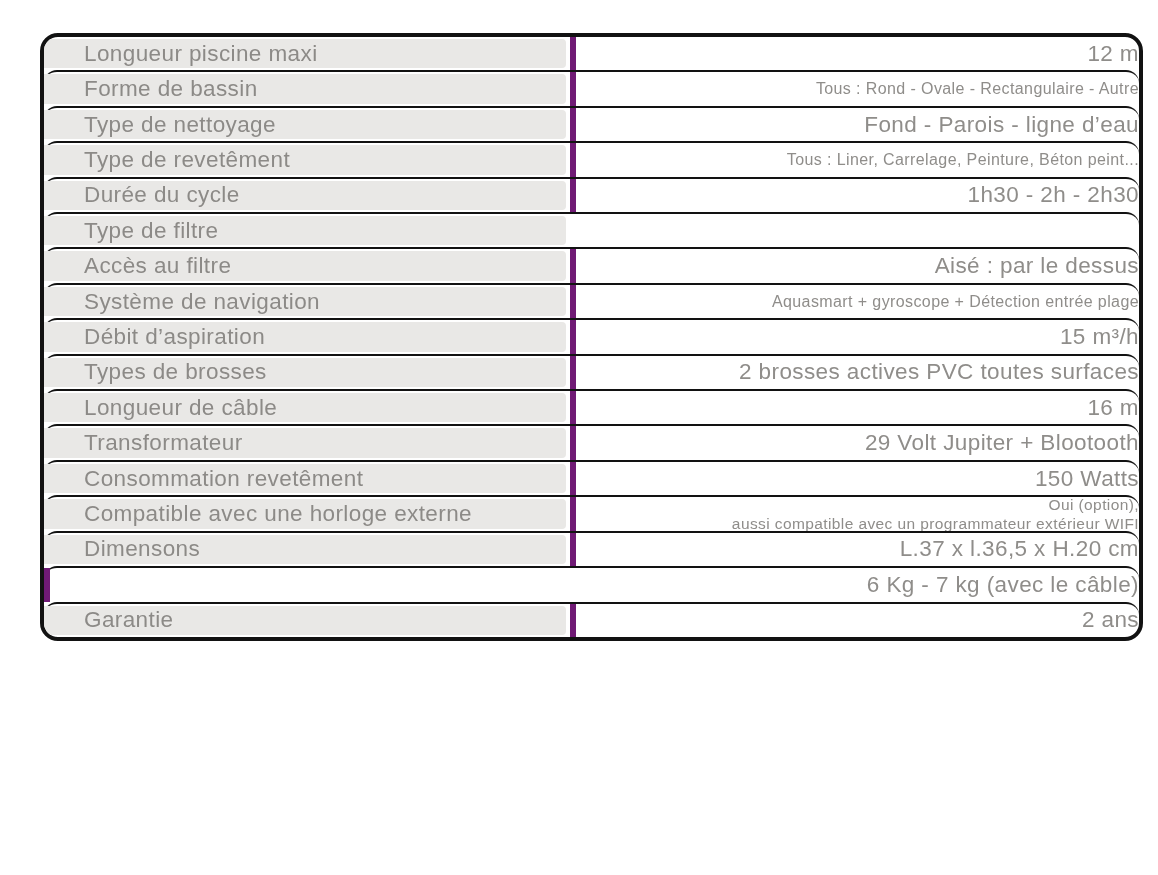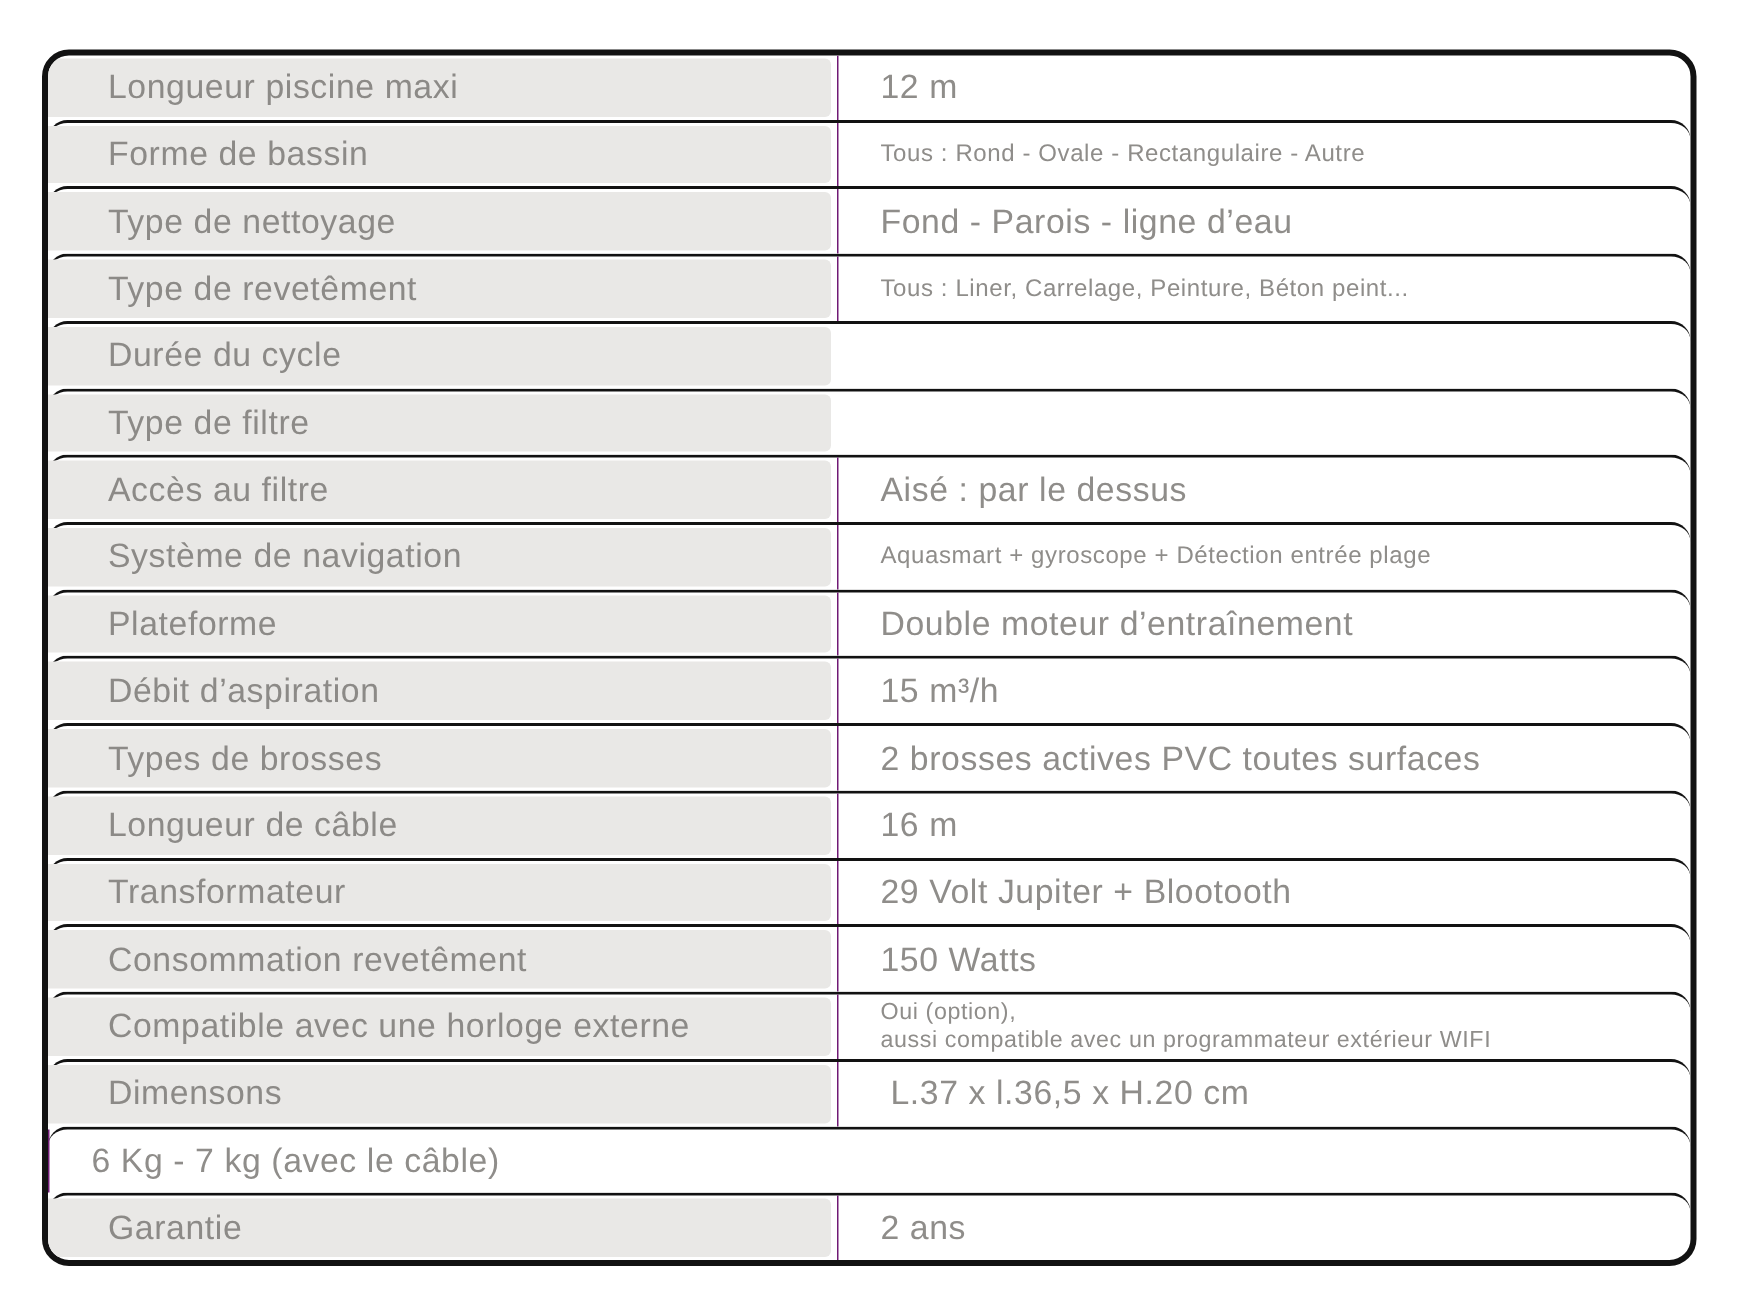--- a/index.html
+++ b/index.html
@@ -10,31 +10,32 @@
   .canvas {
     position: relative;
     width: 1158px;
     height: 875px;
     background: #ffffff;
     font-family: "Liberation Sans", sans-serif;
     overflow: hidden;
   }
   .frame {
     position: absolute;
-    left: 28px;
+    left: 40px;
     top: 33px;
     width: 1103px;
-    height: 811px;
+    height: 608px;
     border: 4px solid #121212;
     border-radius: 18px;
     overflow: hidden;
     background: #ffffff;
     display: flex;
     flex-direction: column;
     box-sizing: border-box;
+    text-align: right;
   }
   .row {
     flex: 1 1 0;
     display: flex;
     min-height: 0;
   }
   .row + .row {
     border-top: 2px solid #121212;
     border-radius: 13px;
   }
@@ -56,21 +57,21 @@
   }
   .pill span {
     color: #8c8a87;
     font-size: 22.5px;
     letter-spacing: 0.4px;
     white-space: nowrap;
   }
   
   .cell-value {
     flex: 1 1 auto;
-    border-left: 1px solid #701a75;
+    border-left: 6px solid #701a75;
     display: flex;
     flex-direction: column;
     justify-content: center;
     padding-left: 28px;
     box-sizing: border-box;
     color: #8f8d8a;
     letter-spacing: 0.4px;
     white-space: pre-wrap;
     overflow: hidden;
   }
@@ -115,20 +116,21 @@
           </div>
         </div>
         <div class="cell-value v-small">Tous : Liner, Carrelage, Peinture, Béton peint...</div>
       </div>
       <div class="row">
         <div class="cell-label">
           <div class="pill">
             <span>Durée du cycle</span>
           </div>
         </div>
+        <div class="cell-value v-normal">1h30 - 2h - 2h30</div>
       </div>
       <div class="row">
         <div class="cell-label">
           <div class="pill">
             <span>Type de filtre</span>
           </div>
         </div>
       </div>
       <div class="row">
         <div class="cell-label">
@@ -138,28 +140,20 @@
         </div>
         <div class="cell-value v-normal">Aisé : par le dessus</div>
       </div>
       <div class="row">
         <div class="cell-label">
           <div class="pill">
             <span>Système de navigation</span>
           </div>
         </div>
         <div class="cell-value v-small">Aquasmart + gyroscope + Détection entrée plage</div>
-      </div>
-      <div class="row">
-        <div class="cell-label">
-          <div class="pill">
-            <span>Plateforme</span>
-          </div>
-        </div>
-        <div class="cell-value v-normal">Double moteur d’entraînement</div>
       </div>
       <div class="row">
         <div class="cell-label">
           <div class="pill">
             <span>Débit d’aspiration</span>
           </div>
         </div>
         <div class="cell-value v-normal">15 m³/h</div>
       </div>
       <div class="row">

